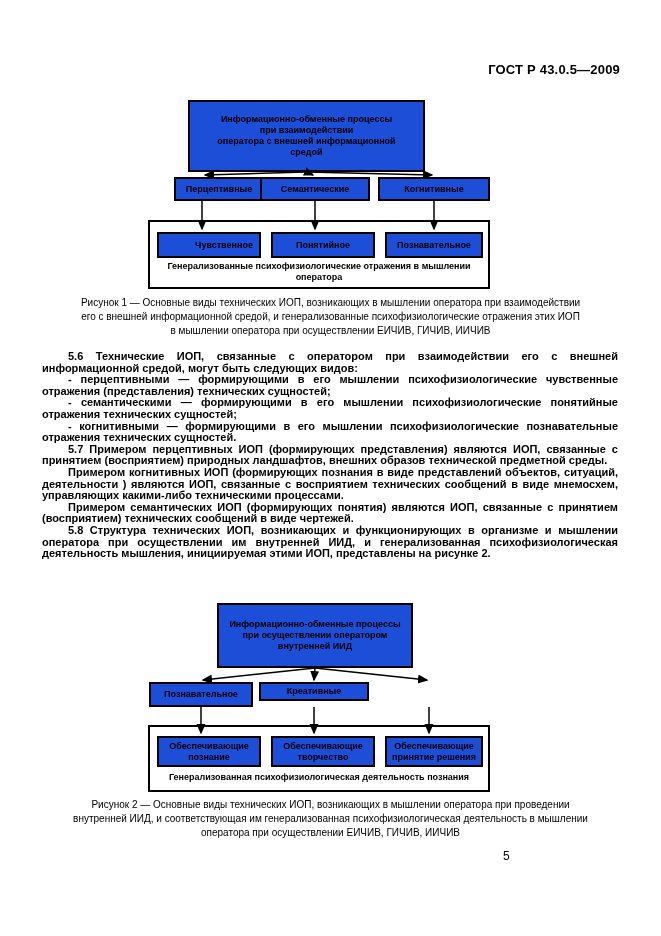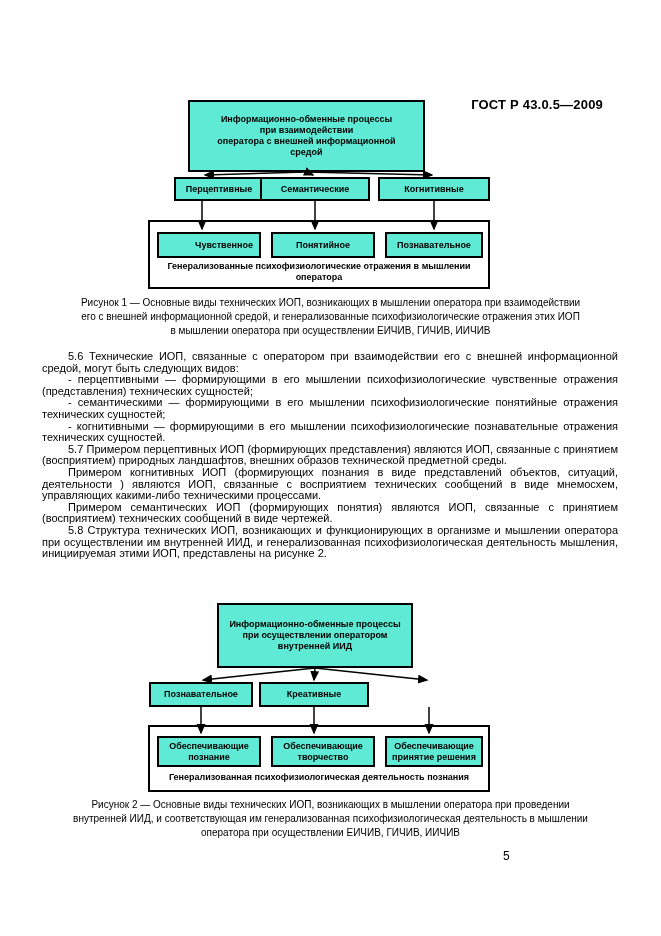--- a/index.html
+++ b/index.html
@@ -1,48 +1,48 @@
 <!DOCTYPE html>
 <html><head>
 <meta charset="utf-8">
 <style>
   html,body{margin:0;padding:0;}
   body{
     width:661px;height:936px;background:#ffffff;color:#000;
     font-family:"Liberation Sans", sans-serif;position:relative;overflow:hidden;
   }
   .header{
-    position:absolute;top:62px;left:0;width:603px;text-align:right;
-    font-weight:bold;font-size:13px;letter-spacing:.2px;margin-top:35px;
+    position:absolute;top:62px;left:17px;width:603px;text-align:right;
+    font-weight:bold;font-size:13px;letter-spacing:.2px;
   }
   .diagram{position:absolute;left:147px;width:344px;}
   #fig1{top:100px;height:192px;}
   #fig2{top:603px;height:192px;}
   .dbox{
-    position:absolute;border:2px solid #000;background:#5eead4;box-sizing:border-box;
+    position:absolute;border:2px solid #000;background:#1d4ed8;box-sizing:border-box;
     display:flex;align-items:center;justify-content:center;text-align:center;
     font-weight:bold;font-size:9px;line-height:11px;white-space:pre-line;padding:1px 2px;
   }
   .bigbox{
     position:absolute;border:2px solid #000;background:#fff;box-sizing:border-box;
   }
   .contlabel{
     position:absolute;width:100%;text-align:center;font-weight:bold;
     font-size:9px;line-height:11px;white-space:pre-line;
   }
   .arrows{position:absolute;left:0;top:0;pointer-events:none;}
   .caption{
     position:absolute;left:42px;width:577px;text-align:center;
     font-size:10px;line-height:14px;white-space:pre-line;
   }
   #cap1{top:296px;}
   #cap2{top:798px;}
   .bodytext{
     position:absolute;top:351px;left:42px;width:576px;
-    font-size:11px;line-height:11.6px;text-align:justify;
+    font-size:11px;line-height:11.6px;text-align:justify;font-weight:bold;
   }
   .bodytext p{margin:0;text-indent:26px;}
   .pagenum{position:absolute;top:849px;left:503px;font-size:12px;}
 </style>
 </head>
 <body>
 
 <div class="header">ГОСТ Р 43.0.5—2009</div>
 
 <div class="diagram" id="fig1">
@@ -93,21 +93,21 @@
   <p>Примером семантических ИОП (формирующих понятия) являются ИОП, связанные с принятием (восприятием) технических сообщений в виде чертежей.</p>
   <p>5.8  Структура технических ИОП, возникающих и функционирующих в организме и мышлении оператора при осуществлении им внутренней ИИД, и генерализованная психофизиологическая деятельность мышления, инициируемая этими ИОП, представлены на рисунке 2.</p>
 </div>
 
 <div class="diagram" id="fig2">
   <div class="dbox" style="left:70px;top:0;width:196px;height:65px;">Информационно-обменные процессы
 при осуществлении оператором
 внутренней ИИД</div>
 
   <div class="dbox" style="left:2px;top:79px;width:104px;height:25px;">Познавательное</div>
-  <div class="dbox" style="left:112px;top:79px;width:110px;height:25px;">Креативные</div>
+  <div class="dbox" style="left:112px;top:79px;width:110px;height:19px;">Креативные</div>
 
   <div class="bigbox" style="left:1px;top:122px;width:342px;height:67px;"></div>
 
   <div class="dbox" style="left:10px;top:133px;width:104px;height:31px;">Обеспечивающие
 познание</div>
   <div class="dbox" style="left:124px;top:133px;width:104px;height:31px;">Обеспечивающие
 творчество</div>
   <div class="dbox" style="left:238px;top:133px;width:98px;height:31px;">Обеспечивающие
 принятие решения</div>
 

